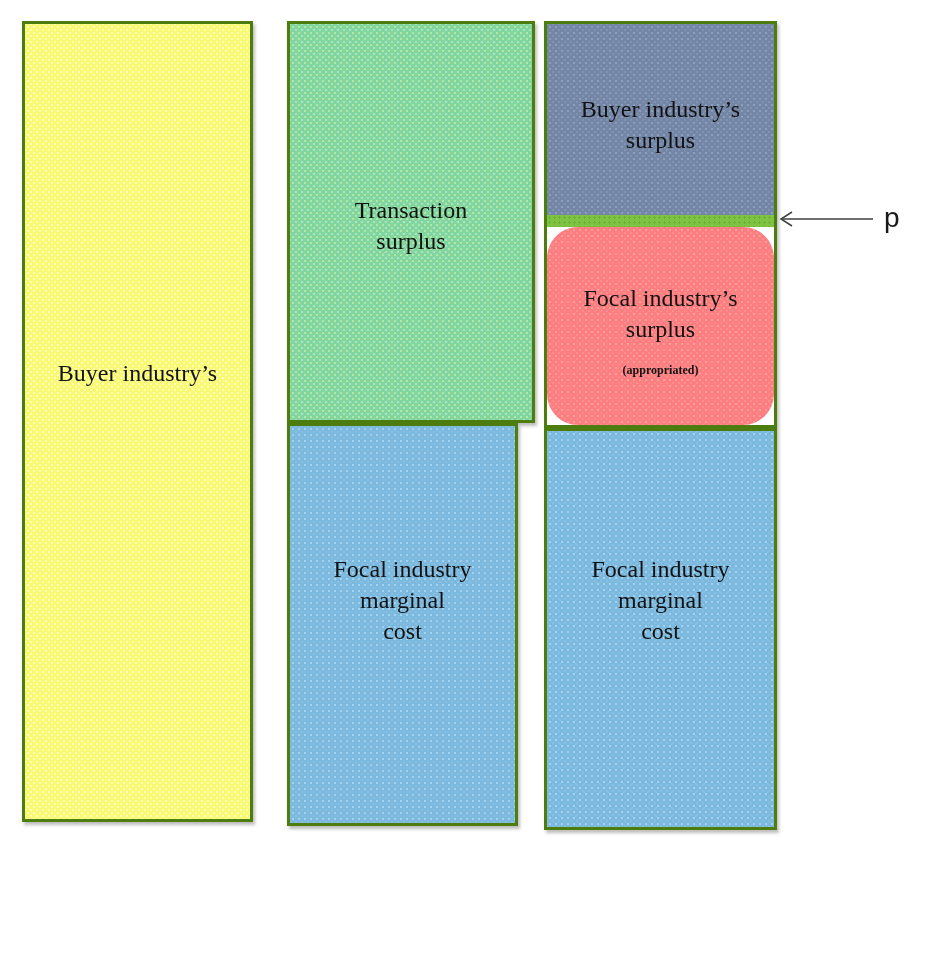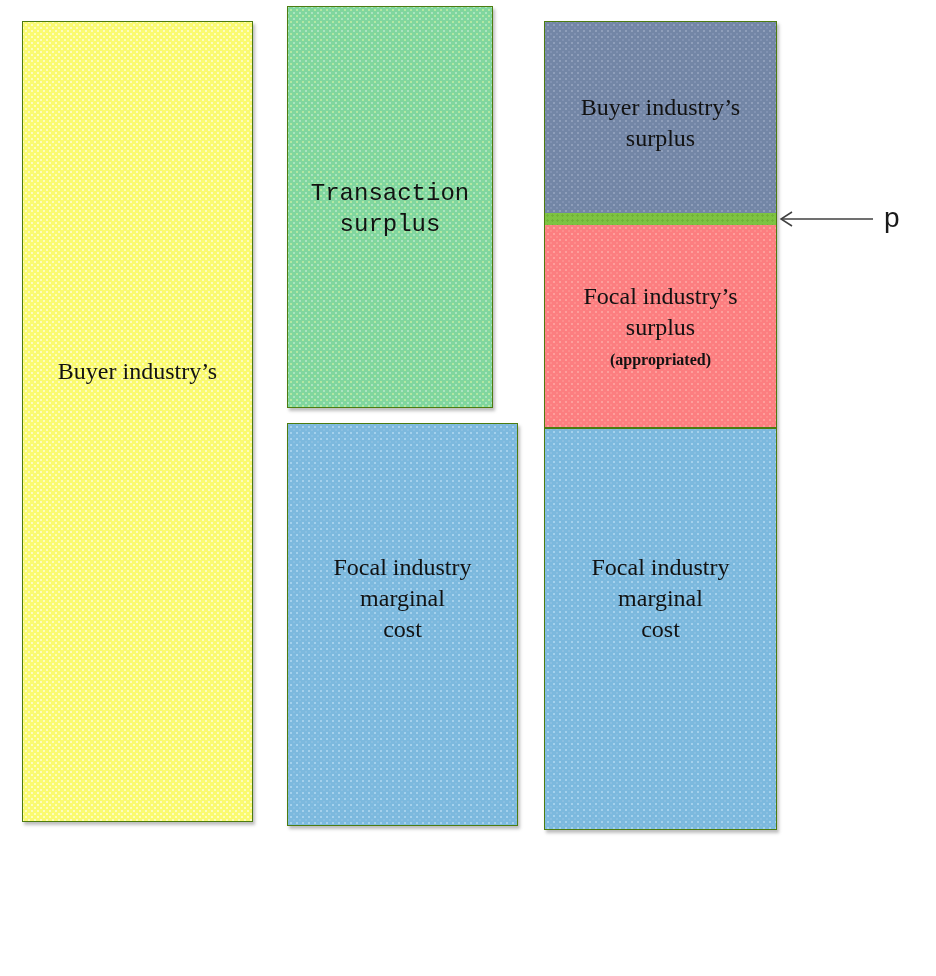--- a/index.html
+++ b/index.html
@@ -1,29 +1,29 @@
 <!DOCTYPE html>
 <html><head>
 <meta charset="utf-8">
 <style>
   html,body{margin:0;padding:0;background:#ffffff;}
   .canvas{
     position:relative;width:936px;height:976px;background:#ffffff;overflow:hidden;
     font-family:"Liberation Serif","DejaVu Serif",serif;color:#121212;
   }
   .box{
-    position:absolute;box-sizing:border-box;border:1px solid #4d7c0f;
+    position:absolute;box-sizing:border-box;border:3px solid #4d7c0f;
     box-shadow:2px 3px 3px rgba(110,110,110,0.45);
   }
   .seg{position:relative;width:100%;box-sizing:border-box;}
   .label{
     position:absolute;left:0;width:100%;text-align:center;
     font-size:24px;line-height:31px;white-space:nowrap;
   }
-  .note{font-size:16px;font-weight:bold;line-height:19px;margin-top:7px;}
+  .note{font-size:12px;font-weight:bold;line-height:19px;margin-top:16px;}
   
   .fill-yellow{
     background-color:#FAFA70;
     background-image:radial-gradient(rgba(255,255,255,.55) 1px,transparent 1.4px),
                      radial-gradient(rgba(255,255,255,.55) 1px,transparent 1.4px);
     background-size:6px 6px;background-position:0 0,3px 3px;
   }
   .fill-green{
     background-color:#80D69E;
     background-image:radial-gradient(rgba(240,255,170,.45) 1px,transparent 1.4px),
@@ -39,30 +39,30 @@
   .fill-slate{
     background-color:#7386A6;
     background-image:radial-gradient(rgba(195,205,225,.35) 1px,transparent 1.4px),
                      radial-gradient(rgba(150,165,195,.4) 1px,transparent 1.4px);
     background-size:6px 6px;background-position:0 0,3px 3px;
   }
   .fill-red{
     background-color:#FC7E80;
     background-image:radial-gradient(rgba(255,200,190,.45) 1px,transparent 1.4px),
                      radial-gradient(rgba(255,160,155,.45) 1px,transparent 1.4px);
-    background-size:6px 6px;background-position:0 0,3px 3px;
+    background-size:6px 6px;background-position:0 0,3px 3px;border-radius:31px;
   }
   .fill-strip{
     background-color:#7EC342;
     background-image:radial-gradient(rgba(100,160,45,.5) 1px,transparent 1.4px);
     background-size:5px 5px;
   }
   
   #box-wtp{left:22px;top:21px;width:231px;height:801px;}
-  #box-transaction{left:287px;top:6px;width:206px;height:402px;font-family:Liberation Mono, monospace;}
+  #box-transaction{left:287px;top:21px;width:248px;height:402px;}
   #box-mid-cost{left:287px;top:423px;width:231px;height:403px;}
   #box-appropriation{left:544px;top:21px;width:233px;height:407px;padding:0;display:flex;flex-direction:column;}
   #seg-buyer-surplus{height:191px;}
   #seg-price-strip{height:12px;}
   #seg-focal-surplus{flex:1;}
   #box-right-cost{left:544px;top:428px;width:233px;height:402px;}
   #label-wtp{top:334px;}
   #label-transaction{top:171px;}
   #label-buyer-surplus{top:70px;}
   #label-focal-surplus{top:56px;white-space:normal;}

